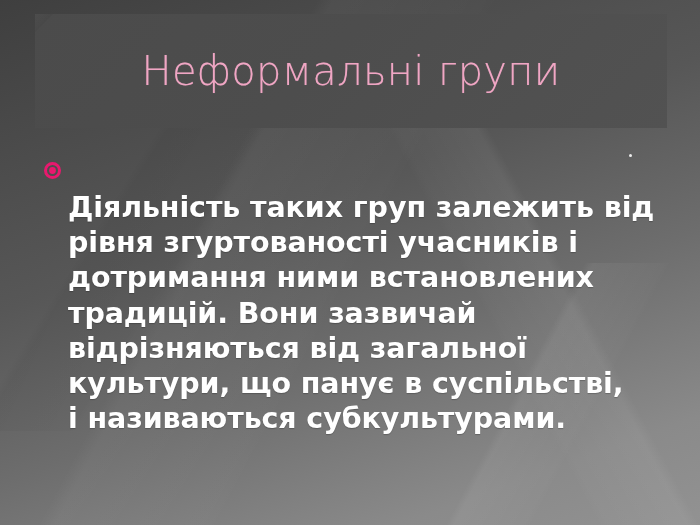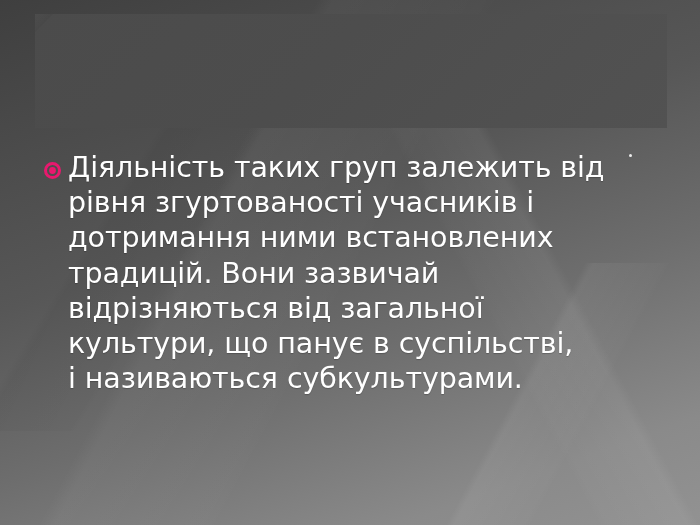--- a/index.html
+++ b/index.html
@@ -138,41 +138,43 @@
     flex: 0 0 auto;
     width: 17px;
     height: 17px;
     margin-top: 12px;
     margin-right: 7px;
   }
   #body-paragraph {
     flex: 1 1 auto;
     color: #ffffff;
     font-family: "DejaVu Sans", sans-serif;
-    font-weight: 400;
+    font-weight: 700;
     font-size: 28.5px;
     line-height: 1.235;
     letter-spacing: -0.1px;
     text-shadow: 0 1px 1px rgba(0,0,0,0.22);
     white-space: pre-line;
+    margin-top: 40px;
   }
 </style>
 </head>
 <body>
 
 <div id="slide">
 
   <div class="sheen sheen-d"></div>
   <div class="sheen sheen-a"></div>
   <div class="sheen sheen-b"></div>
   <div class="sheen sheen-c"></div>
 
   <div id="title-banner"></div>
   <div id="title-banner-bevel"></div>
 
+  <div id="title-text">Неформальні групи</div>
 
   <div id="specular-dot"></div>
 
   <div id="body-block">
 
     <span id="bullet-marker">
       <svg width="17" height="17" viewBox="0 0 17 17" aria-hidden="true">
         <circle cx="8.5" cy="8.5" r="7" fill="none" stroke="#e8196e" stroke-width="3"></circle>
         <circle cx="8.5" cy="8.5" r="3.4" fill="#e8196e"></circle>
       </svg>

